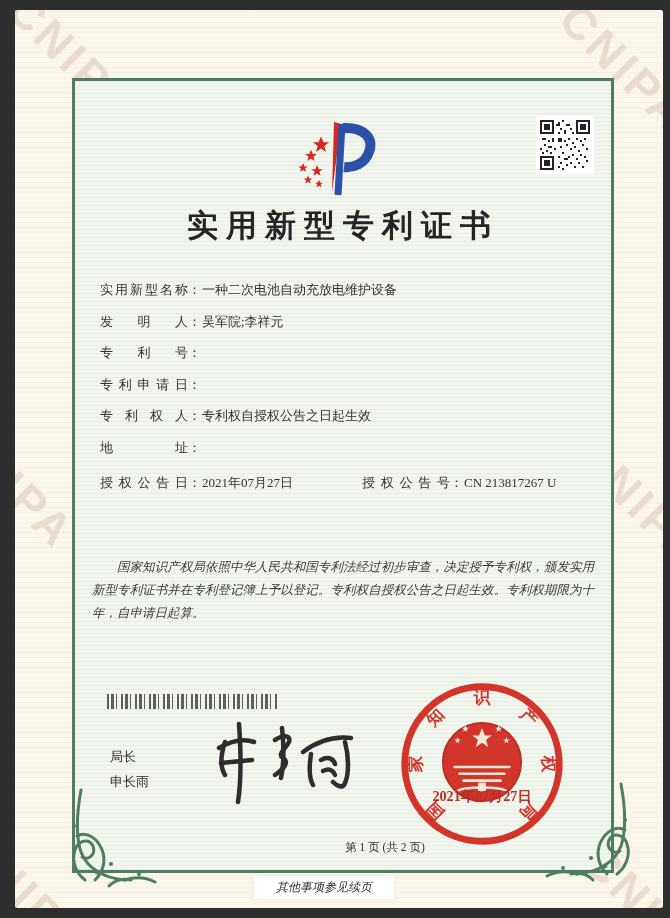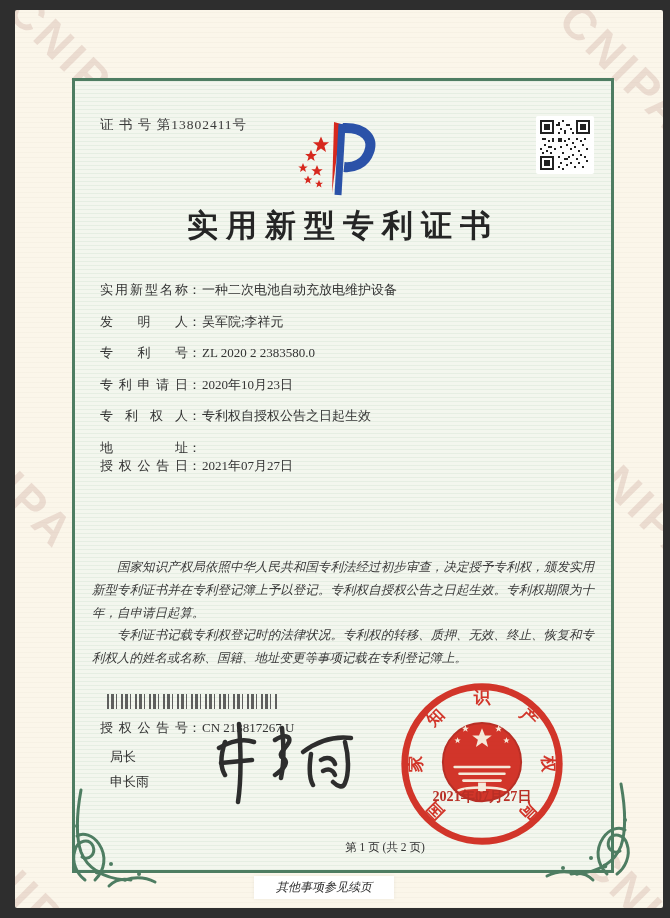--- a/index.html
+++ b/index.html
@@ -24,21 +24,21 @@
         font-size:31px;font-weight:bold;letter-spacing:8px;color:#252525;}
   .qr{position:absolute;left:536px;top:116px;width:58px;height:58px;background:#fff;
       padding:4px;box-sizing:border-box;border-radius:2px;}
   .fields{position:absolute;left:100px;top:280px;width:506px;font-size:13px;color:#333;}
   .frow{display:flex;align-items:flex-end;line-height:1.5;}
   .frow+.frow{margin-top:12px;}
   .flabel{display:inline-block;width:88px;text-align:justify;text-align-last:justify;flex:0 0 88px;}
   .fcolon{flex:0 0 14px;}
   .fvalue{flex:1;}
   .addr .fvalue{max-width:368px;}
-  .grant{display:flex;flex-direction:column;}
+  .grant{display:flex;margin-top:17px;}
   .grant .g1{display:flex;width:262px;flex:0 0 262px;}
   .grant .g2{display:flex;flex:1;align-items:center;}
   .paras{position:absolute;left:92px;top:556px;width:502px;font-size:12.5px;line-height:1.82;
         color:#3a3a3a;font-style:italic;text-align:justify;}
   .paras p{margin:0;text-indent:2em;}
   .barcode{position:absolute;left:107px;top:694px;width:170px;height:15px;opacity:.8;
         background:repeating-linear-gradient(90deg,#3a3a3a 0 2px,transparent 2px 4px,
         #3a3a3a 4px 7px,transparent 7px 9px,#3a3a3a 9px 10px,transparent 10px 14px);}
   .director{position:absolute;left:110px;top:744px;font-size:13px;line-height:1.95;color:#2f2f2f;}
   .signature{position:absolute;left:196px;top:712px;width:172px;height:100px;}
@@ -96,21 +96,20 @@
         <circle cx="46" cy="90" r="2.4"></circle>
           <circle cx="60" cy="82" r="2"></circle>
         <circle cx="26" cy="44" r="2"></circle>
           <circle cx="88" cy="92" r="2"></circle>
       </g>
     </svg>
   </div>
 
   <div class="content">
 
-    <div class="cert-number">证 书 号 第13802411号</div>
 
     <svg class="logo" viewBox="0 0 90 78">
       <defs>
         <path id="star" d="M0,-10 L2.9,-3.1 L9.5,-3.1 L4,1.2 L5.9,8.1 L0,4 L-5.9,8.1 L-4,1.2 L-9.5,-3.1 L-2.9,-3.1 Z"></path>
       </defs>
       <polygon points="36,2 43,4 34,73" fill="#d6281e"></polygon>
       <path d="M45,8 C67,7 76,19 71,32 C67,44 55,48 46,47" fill="none" stroke="#2b52a8" stroke-width="10"></path>
       <path d="M44,4 L40,75" stroke="#2b52a8" stroke-width="7" fill="none"></path>
       <g fill="#d6281e">
         <use href="#star" transform="translate(23,25) scale(0.85)"></use>
@@ -196,26 +195,24 @@
         <span class="fvalue">一种二次电池自动充放电维护设备</span>
       </div>
       <div class="frow">
         <span class="flabel">发明人</span>
           <span class="fcolon">：</span>
         <span class="fvalue">吴军院;李祥元</span>
       </div>
       <div class="frow">
         <span class="flabel">专利号</span>
           <span class="fcolon">：</span>
-        <span class="fvalue">ZL 2020 2 2383580.0</span>
       </div>
       <div class="frow">
         <span class="flabel">专利申请日</span>
           <span class="fcolon">：</span>
-        <span class="fvalue">2020年10月23日</span>
       </div>
       <div class="frow">
         <span class="flabel">专利权人</span>
           <span class="fcolon">：</span>
         <span class="fvalue">专利权自授权公告之日起生效</span>
       </div>
       <div class="frow addr">
         <span class="flabel">地址</span>
           <span class="fcolon">：</span>
       </div>
@@ -228,21 +225,20 @@
         <span class="g2">
           <span class="flabel">授权公告号</span>
             <span class="fcolon">：</span>
           <span class="fvalue">CN 213817267 U</span>
         </span>
       </div>
     </div>
 
     <div class="paras">
       <p>国家知识产权局依照中华人民共和国专利法经过初步审查，决定授予专利权，颁发实用新型专利证书并在专利登记簿上予以登记。专利权自授权公告之日起生效。专利权期限为十年，自申请日起算。</p>
-      <p>专利证书记载专利权登记时的法律状况。专利权的转移、质押、无效、终止、恢复和专利权人的姓名或名称、国籍、地址变更等事项记载在专利登记簿上。</p>
     </div>
 
     <div class="barcode"></div>
 
     <div class="director">
       <div>局长</div>
       <div>申长雨</div>
     </div>
 
     <svg class="signature" viewBox="0 0 170 100">

